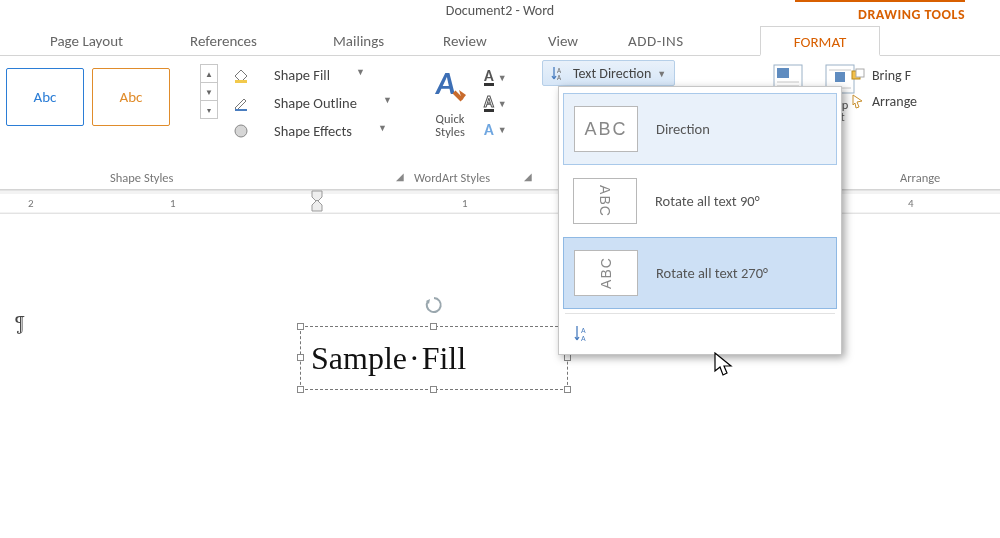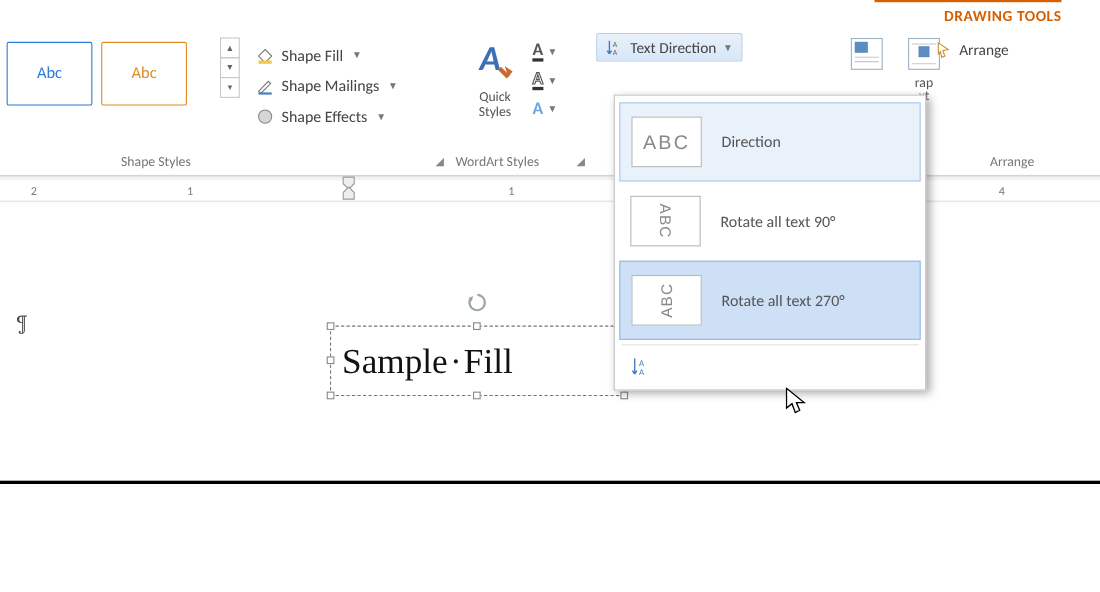--- a/index.html
+++ b/index.html
@@ -33,21 +33,21 @@
   
   .style-gallery { position: absolute; left: 0; top: 8px; width: 200px; height: 76px; display: flex; gap: 8px; padding: 4px 6px; }
   .style-swatch { width: 78px; height: 58px; border: 1px solid #bfbfbf; border-radius: 2px; display: flex; align-items: center; justify-content: center; font-size: 15px; }
   .swatch-blue  { border-color: #2b7dd6; color: #2b7dd6; }
   .swatch-orange{ border-color: #e08c2b; color: #e08c2b; }
   .style-gallery-part { position: absolute; left: -6px; top: 8px; width: 0; height: 58px; } 
   .style-gallery-spinner { position: absolute; left: 200px; top: 8px; width: 18px; }
   .spin-cell { width: 18px; height: 19px; border: 1px solid #c8c8c8; margin-bottom: -1px; display: flex; align-items: center; justify-content: center; font-size: 8px; color: #666; }
 
   .shape-fill-col { position: absolute; left: 232px; top: 10px; width: 178px; font-size: 14.5px; color: #444; }
-  .sf-row { display: flex; align-items: center; height: 28px; gap: 6px; cursor: default; }
+  .sf-row { display: flex; align-items: flex-start; height: 28px; gap: 24px; cursor: default; }
   .sf-row svg { flex: 0 0 auto; }
   .sf-row .dd { margin-left: 2px; font-size: 9px; color: #777; }
 
   
   .wa-group { position: absolute; left: 424px; top: 6px; width: 112px; }
   .wa-bigA { position: absolute; left: 0; top: 0; width: 52px; text-align: center; }
   .wa-bigA .lbl { font-size: 12.5px; color: #555; line-height: 13px; margin-top: 2px; }
   .wa-small-col { position: absolute; left: 60px; top: 2px; width: 52px; }
   .wa-small-row { height: 26px; display: flex; align-items: center; gap: 4px; font-size: 16px; }
   .wa-small-row .dd { font-size: 9px; color: #777; }
@@ -104,23 +104,33 @@
   .arr-big-icons { position: absolute; right: 140px; top: 6px; display: flex; gap: 12px; }
   .arr-big-icons .cell { width: 40px; text-align: center; font-size: 12.5px; color: #555; }
 
 </style>
 </head>
 <body>
 
 <div class="app">
 
   <div class="titlebar">
+    <div class="title">Document2 - Word</div>
     <div class="context-tab">DRAWING TOOLS</div>
   </div>
 
+  <div class="tabrow">
+    <div class="tab tab-pl">Page Layout</div>
+    <div class="tab tab-ref">References</div>
+    <div class="tab tab-ml">Mailings</div>
+    <div class="tab tab-rev">Review</div>
+    <div class="tab tab-vw">View</div>
+    <div class="tab tab-add">ADD-INS</div>
+    <div class="tab tab-fmt active">FORMAT</div>
+  </div>
 
   <div class="ribbon">
     <div class="ribbon-body">
 
       <div class="style-gallery-part"></div>
 
       <div class="style-gallery">
         <div class="style-swatch swatch-blue">Abc</div>
         <div class="style-swatch swatch-orange">Abc</div>
       </div>
@@ -137,21 +147,21 @@
               <rect x="3" y="14" width="12" height="3" fill="#f2c94c"></rect>
             </svg>
           <span>Shape Fill</span>
           <span class="dd">▼</span>
         </div>
         <div class="sf-row">
           <svg width="18" height="18" viewBox="0 0 18 18">
               <path d="M3 14 L12 5 L14 7 L5 16 Z" fill="#fff" stroke="#777"></path>
               <rect x="3" y="15" width="12" height="2" fill="#4a7dbf"></rect>
             </svg>
-          <span>Shape Mailings</span>
+          <span>Shape Outline</span>
           <span class="dd">▼</span>
         </div>
         <div class="sf-row">
           <svg width="18" height="18" viewBox="0 0 18 18">
               <circle cx="9" cy="9" r="6" fill="#d6d6d6" stroke="#888"></circle>
             </svg>
           <span>Shape Effects</span>
           <span class="dd">▼</span>
         </div>
       </div>
@@ -209,20 +219,27 @@
             <rect x="12" y="10" width="10" height="10" fill="#5f8cc0"></rect>
             <line x1="6" y1="8" x2="28" y2="8" stroke="#c8c8c8"></line>
             <line x1="6" y1="26" x2="28" y2="26" stroke="#c8c8c8"></line>
           </svg>
           <div style="white-space:pre-line;line-height:12px;">rap
 xt</div>
         </div>
       </div>
 
       <div class="arrange-group">
+        <div class="arr-row">
+          <svg width="16" height="16" viewBox="0 0 16 16">
+              <rect x="2" y="4" width="8" height="8" fill="#f3c04a" stroke="#b88a20"></rect>
+              <rect x="6" y="2" width="8" height="8" fill="#fff" stroke="#aaa"></rect>
+            </svg>
+          <span>Bring F</span>
+        </div>
         <div class="arr-row">
           <svg width="16" height="16" viewBox="0 0 16 16">
               <path d="M3 2 L12 8 L7 9 L9 14 L6 15 L5 10 L3 12 Z" fill="#fff" stroke="#c89030"></path>
             </svg>
           <span>Arrange</span>
         </div>
       </div>
 
     </div>
 

